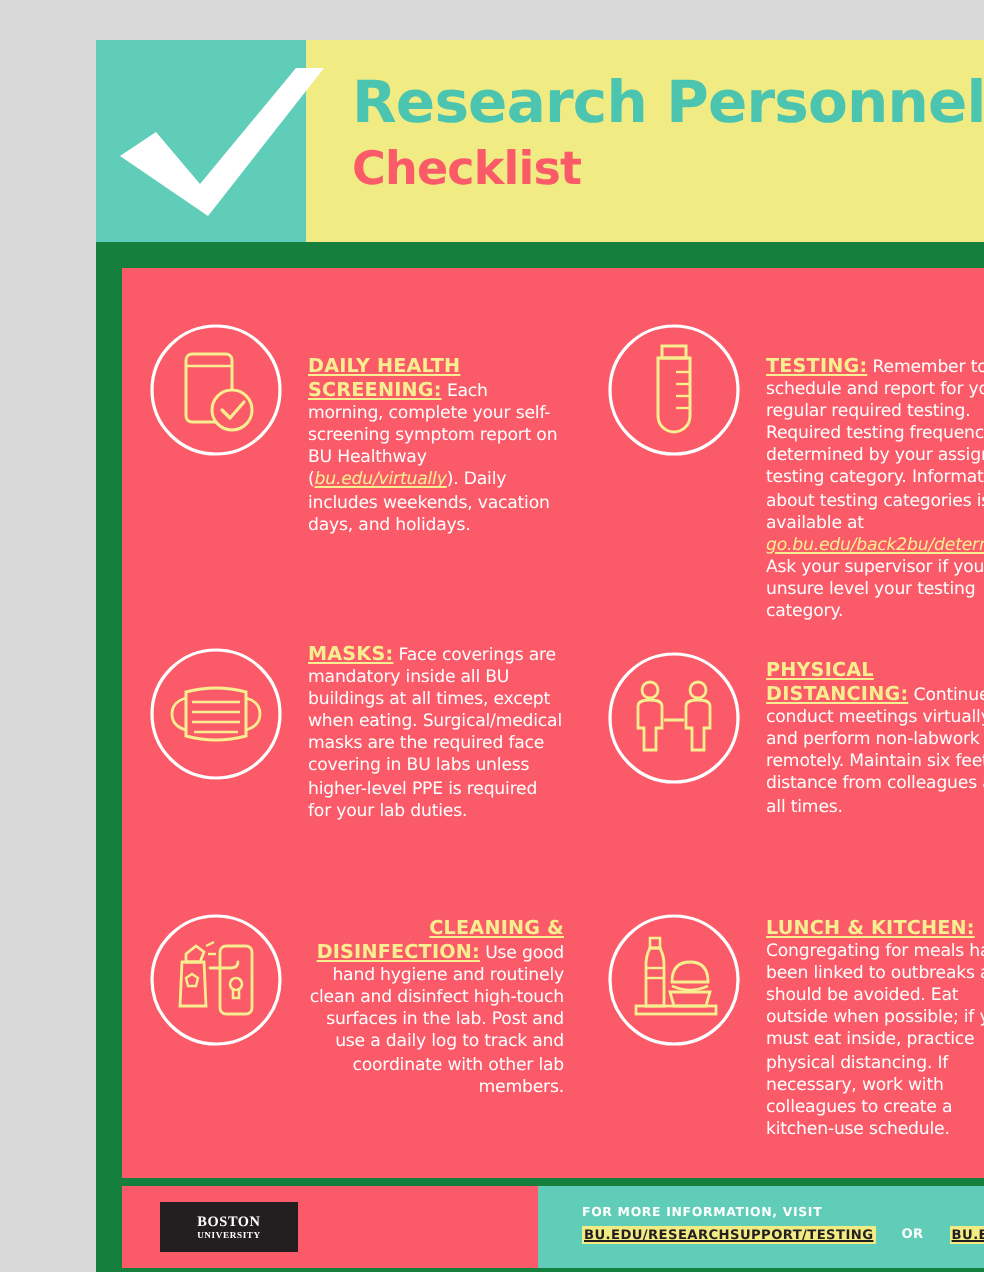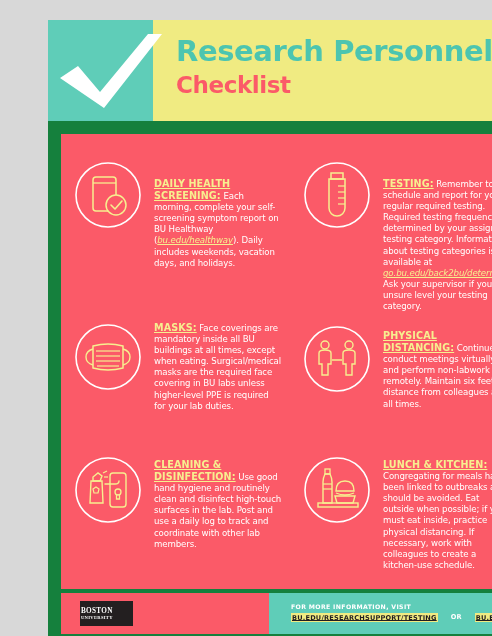--- a/index.html
+++ b/index.html
@@ -80,44 +80,44 @@
   #cell-daily       {left:0px;   top:22px;}
   #cell-testing     {left:229px; top:22px;}
   #cell-masks       {left:0px;   top:176px;}
   #cell-distancing  {left:229px; top:180px;}
   #cell-cleaning    {left:0px;   top:307px;}
   #cell-lunch       {left:229px; top:307px;}
   #cell-daily .txt      {top:22px;}
   #cell-testing .txt    {top:22px;}
   #cell-masks .txt      {top:12px;}
   #cell-distancing .txt {top:16px;}
-  #cell-cleaning .txt   {top:18px;}
+  #cell-cleaning .txt   {top:18px;text-align:right;}
   #cell-lunch .txt      {top:18px;}
   #cell-masks .icon-wrap      {top:8px;}
   #cell-distancing .icon-wrap {top:6px;}
   #cell-cleaning .icon-wrap   {top:10px;}
   #cell-lunch .icon-wrap      {top:10px;}
   
   .footer{
     position:absolute;left:13px;top:573px;
     width:458px;height:41px;
     background:#fb5a68;
   }
   .footer-teal{
     position:absolute;left:208px;top:0;width:250px;height:41px;
     background:#5fcdb8;
   }
   .bu-logo{
     position:absolute;left:19px;top:8px;
-    width:53px;height:25px;
+    width:69px;height:25px;
     background:#231f20;
     border:1.5px solid #231f20;
     box-sizing:border-box;
     display:flex;flex-direction:column;
-    justify-content:center;
+    align-items:center;justify-content:center;
   }
   .bu-logo .l1{
     color:#ffffff;font-size:7.2px;font-weight:bold;
     letter-spacing:0.3px;line-height:8px;
     font-family:"Liberation Serif", serif;
   }
   .bu-logo .l2{
     color:#ffffff;font-size:4.6px;font-weight:bold;
     letter-spacing:0.3px;line-height:6px;
     font-family:"Liberation Serif", serif;
@@ -185,21 +185,21 @@
           <svg viewBox="0 0 78 78" width="78" height="78">
             <circle cx="39" cy="39" r="32" fill="none" stroke="#ffffff" stroke-width="1.6"></circle>
             <rect x="24" y="21" width="23" height="34" rx="3" fill="none" stroke="#f7ef8f" stroke-width="1.5"></rect>
             <line x1="24" y1="27" x2="47" y2="27" stroke="#f7ef8f" stroke-width="1.3"></line>
             <circle cx="47" cy="49" r="10" fill="#fb5a68" stroke="#f7ef8f" stroke-width="1.5"></circle>
             <path d="M42 49 L46 53 L53 45" fill="none" stroke="#f7ef8f" stroke-width="1.6" stroke-linecap="round" stroke-linejoin="round"></path>
           </svg>
         </div>
         <div class="txt">
           <span class="hd">DAILY HEALTH SCREENING:</span>
-          <span>Each morning, complete your self-screening symptom report on BU Healthway (</span><span class="lnk">bu.edu/healthway</span><span>). Daily includes weekends, vacation days, and holidays.</span>
+          <span>Each morning, complete your self-screening symptom report on BU Healthway (</span><span class="lnk">bu.edu/virtually</span><span>). Daily includes weekends, vacation days, and holidays.</span>
         </div>
       </div>
 
       <div class="cell wide" id="cell-testing">
         <div class="icon-wrap">
           <svg viewBox="0 0 78 78" width="78" height="78">
             <circle cx="39" cy="39" r="32" fill="none" stroke="#ffffff" stroke-width="1.6"></circle>
             <rect x="33" y="17" width="12" height="6" fill="none" stroke="#f7ef8f" stroke-width="1.5"></rect>
             <path d="M31 23 L31 52 a8 8 0 0 0 16 0 L47 23 Z" fill="none" stroke="#f7ef8f" stroke-width="1.5"></path>
             <line x1="40" y1="30" x2="47" y2="30" stroke="#f7ef8f" stroke-width="1.2"></line>

